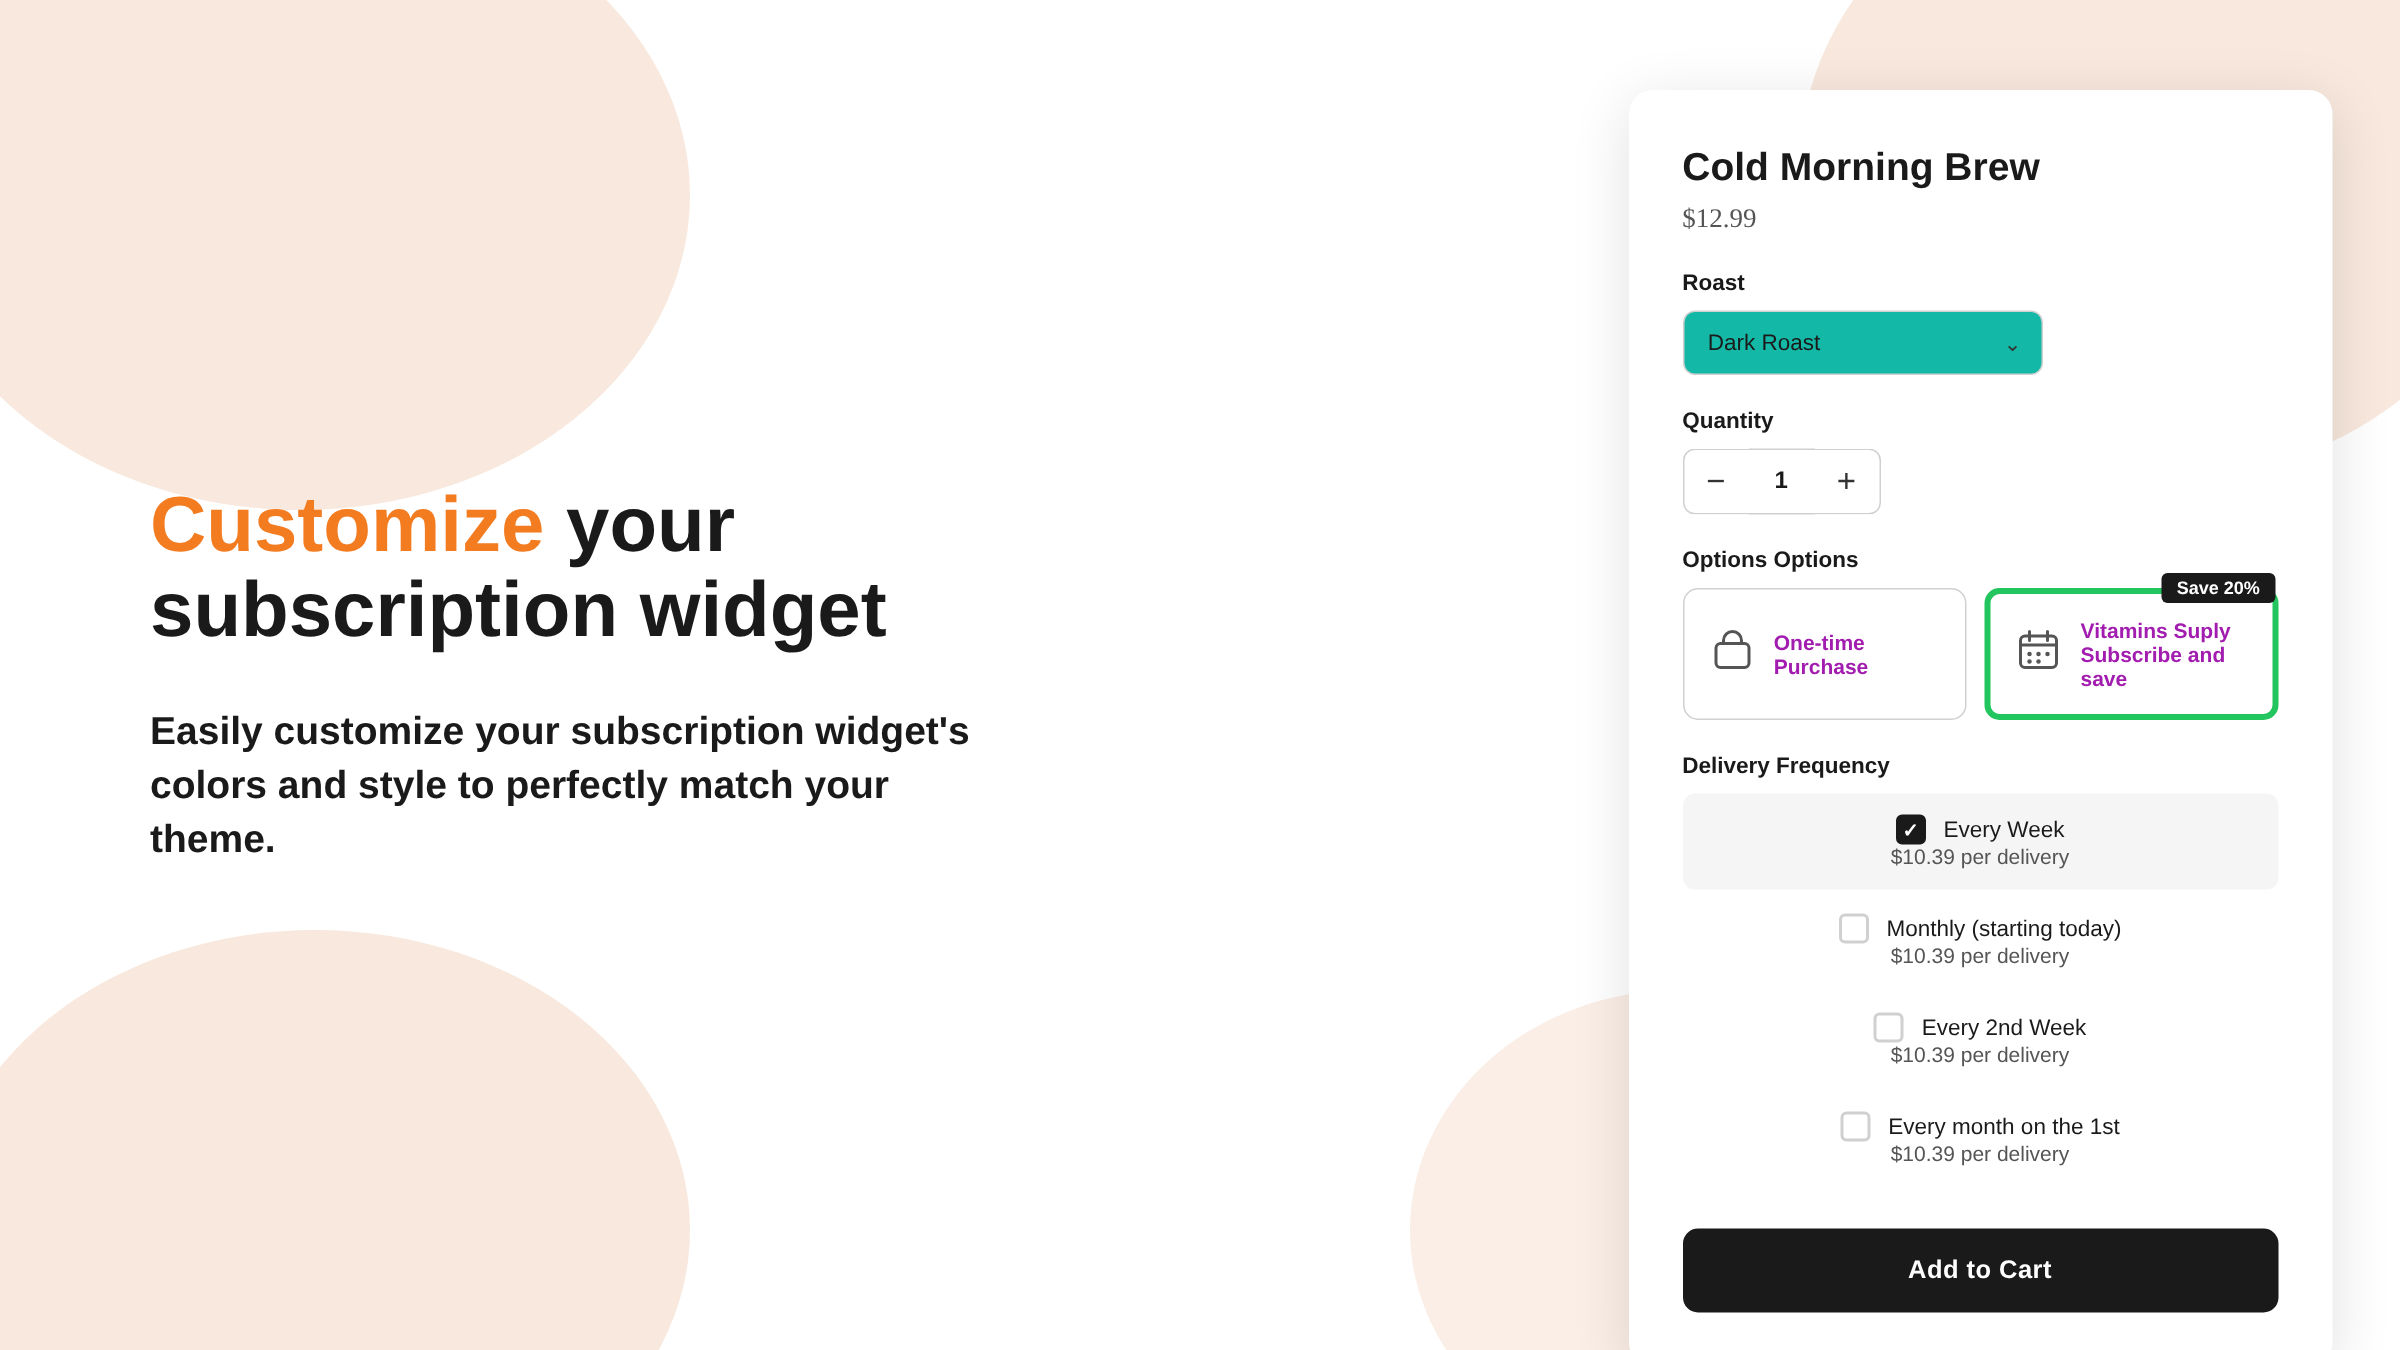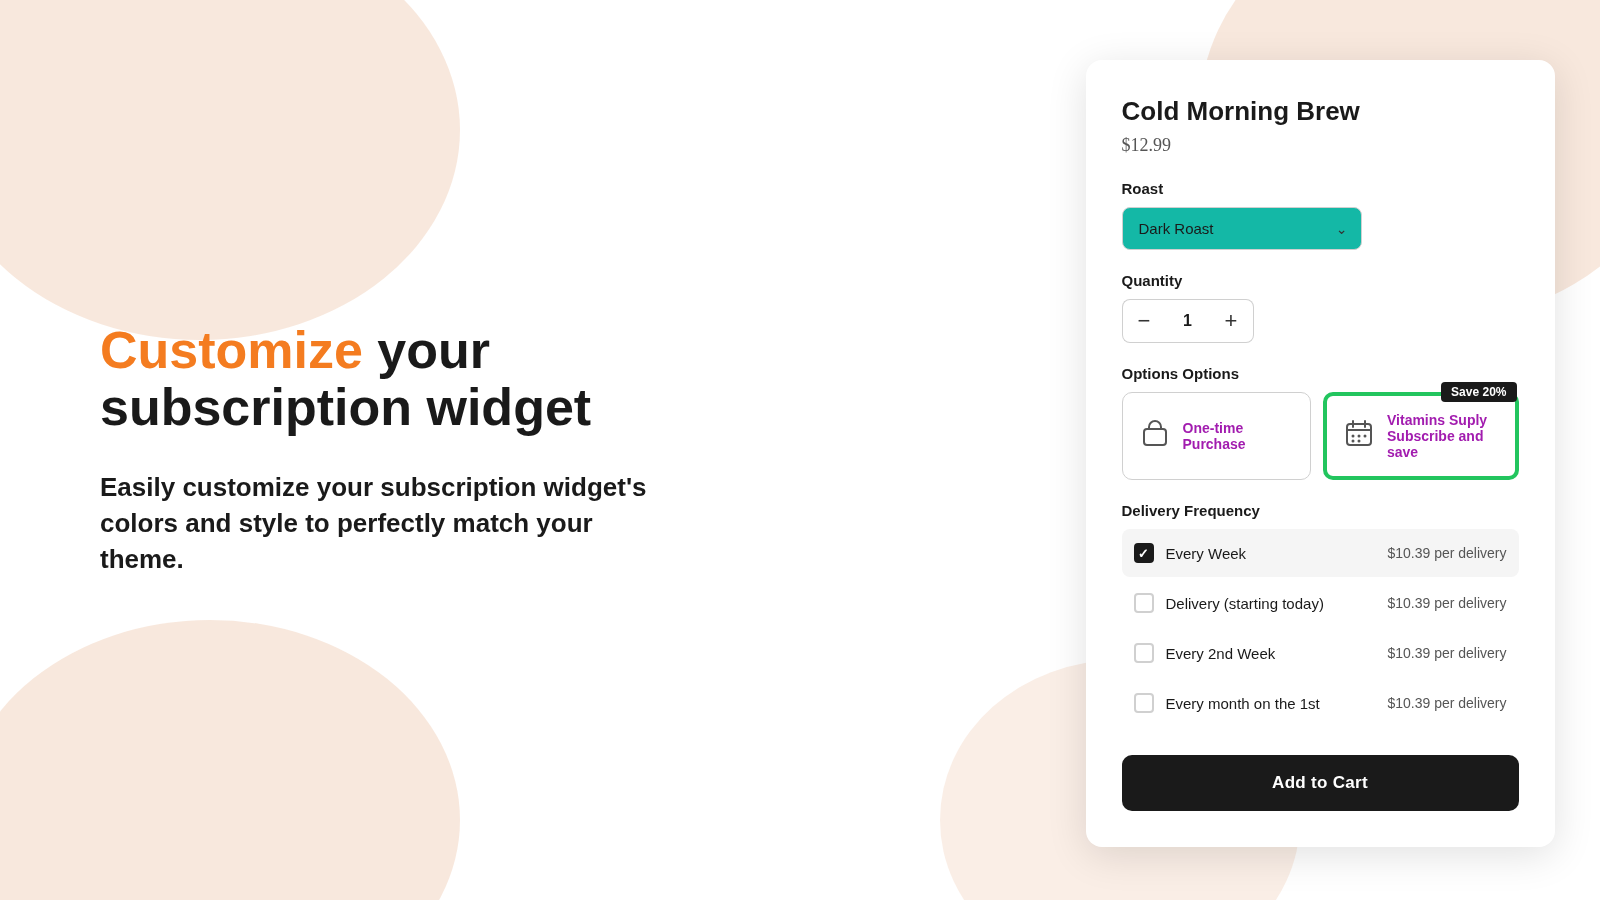--- a/index.html
+++ b/index.html
@@ -252,20 +252,21 @@
     .delivery-section {
       margin-bottom: 28px;
     }
     .delivery-option {
       display: flex;
       align-items: center;
       justify-content: space-between;
       padding: 14px 12px;
       border-radius: 8px;
       margin-bottom: 2px;
+      flex-direction: column;
     }
     .delivery-option.checked {
       background: #f5f5f5;
     }
     .delivery-option-left {
       display: flex;
       align-items: center;
       gap: 12px;
     }
     .custom-checkbox {
@@ -408,21 +409,21 @@
           <div class="delivery-option-left">
             <div class="custom-checkbox checked"></div>
             <span class="delivery-label">Every Week</span>
           </div>
           <span class="delivery-price">$10.39 per delivery</span>
         </div>
 
         <div class="delivery-option">
           <div class="delivery-option-left">
             <div class="custom-checkbox"></div>
-            <span class="delivery-label">Delivery (starting today)</span>
+            <span class="delivery-label">Monthly (starting today)</span>
           </div>
           <span class="delivery-price">$10.39 per delivery</span>
         </div>
 
         <div class="delivery-option">
           <div class="delivery-option-left">
             <div class="custom-checkbox"></div>
             <span class="delivery-label">Every 2nd Week</span>
           </div>
           <span class="delivery-price">$10.39 per delivery</span>

